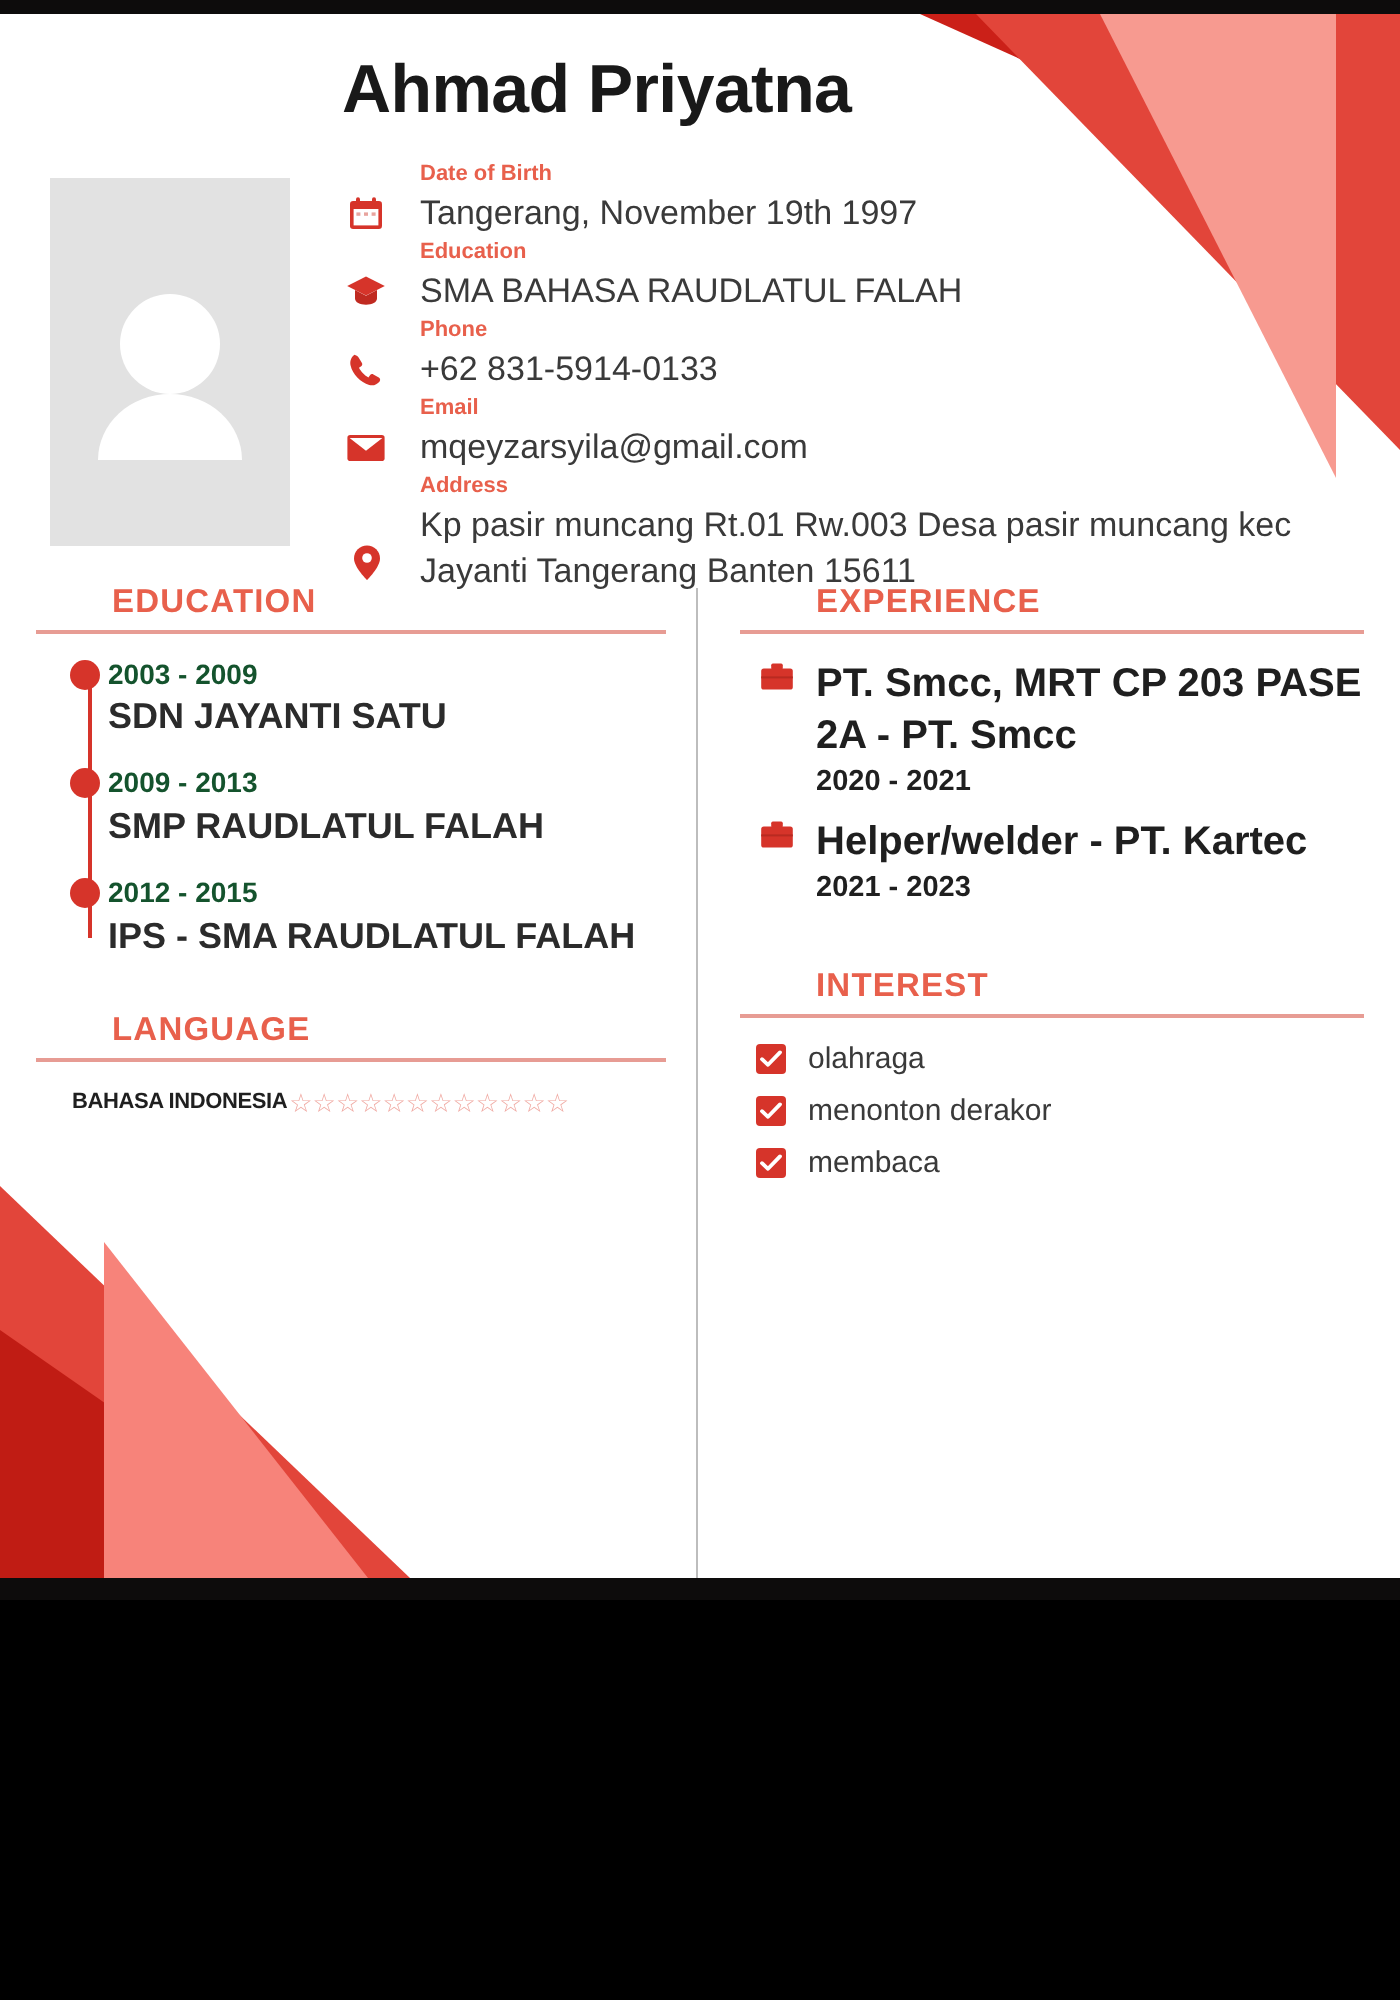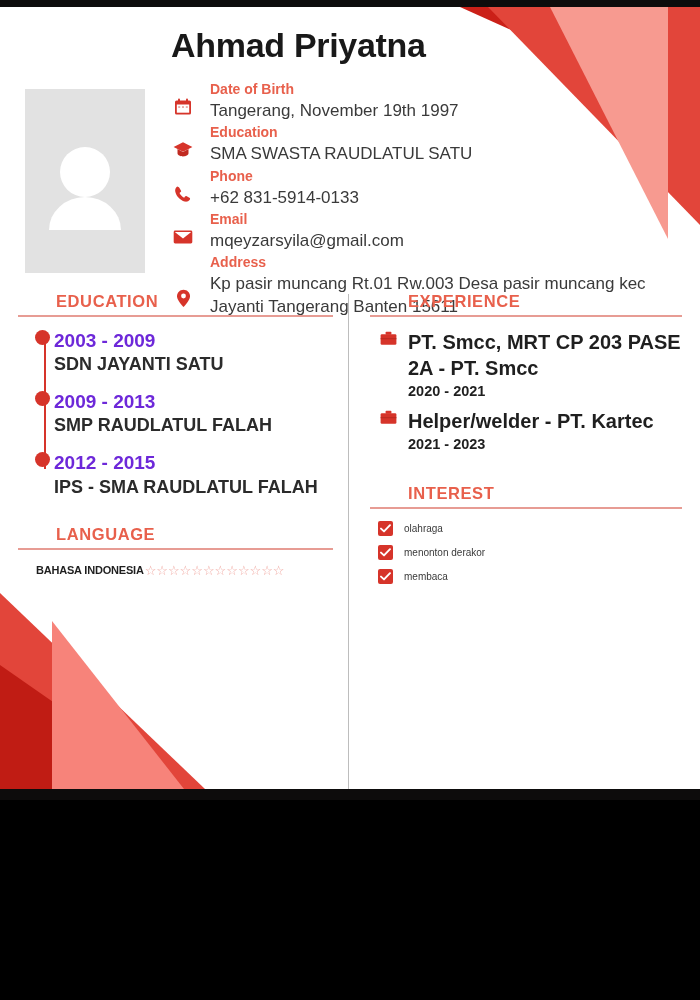--- a/index.html
+++ b/index.html
@@ -120,21 +120,21 @@
     position: absolute;
     left: 0;
     top: 16px;
     width: 22px;
     height: 22px;
     display: flex;
     align-items: center;
     justify-content: center;
   }
   .clabel {
-    font-size: 14px;
+    font-size: 11px;
     font-weight: bold;
     color: #e8604c;
     line-height: 1.42;
   }
   .cvalue {
     font-size: 17px;
     color: #3a3a3a;
     line-height: 1.32;
   }
   .cvalue.addr { line-height: 1.35; }
@@ -200,23 +200,23 @@
   .tl-dot {
     position: absolute;
     left: -19px;
     top: 1px;
     width: 15px;
     height: 15px;
     border-radius: 50%;
     background: #d6342a;
   }
   .tl-year {
-    font-size: 19px;
-    font-weight: bold;
-    color: #6d28d9;
+    font-size: 14px;
+    font-weight: bold;
+    color: #14532d;
     line-height: 1.25;
   }
   .tl-place {
     font-size: 18px;
     font-weight: bold;
     color: #2b2b2b;
     line-height: 1.3;
     margin-top: 1px;
   }
 
@@ -284,21 +284,21 @@
     height: 15px;
     background: #d6342a;
     border-radius: 2px;
     margin-right: 11px;
     flex: 0 0 auto;
     display: flex;
     align-items: center;
     justify-content: center;
   }
   .int-label {
-    font-size: 10px;
+    font-size: 15px;
     color: #3a3a3a;
   }
 </style>
 </head>
 <body>
 
 <div class="page">
 
   <div class="bar-top"></div>
   <div class="bar-bottom"></div>
@@ -342,21 +342,21 @@
         </div>
 
         <div class="crow">
           <span class="cicon">
             <svg width="20" height="18" viewBox="0 0 20 18">
               <path d="M10 1.2 L19.4 6 L10 10.8 L0.6 6 Z" fill="#d6342a"></path>
               <path d="M4.5 8 L4.5 12.3 C4.5 14.2 7 15.4 10 15.4 C13 15.4 15.5 14.2 15.5 12.3 L15.5 8 L10 10.9 Z" fill="#c02a21"></path>
             </svg>
           </span>
           <div class="clabel">Education</div>
-          <div class="cvalue">SMA SWASTA RAUDLATUL SATU</div>
+          <div class="cvalue">SMA BAHASA RAUDLATUL FALAH</div>
         </div>
 
         <div class="crow">
           <span class="cicon">
             <svg width="18" height="18" viewBox="0 0 18 18">
               <path d="M3.2 1.4 C1.6 2.6 0.8 4.6 1.3 6.8 C2.2 11 6.3 15.4 10.6 16.5 C12.8 17 14.6 16.2 15.8 14.7 C16.3 14 16.1 13.2 15.4 12.8 L12.7 11.2 C12.1 10.9 11.4 11 11 11.6 L10.2 12.7 C8.4 11.8 6.4 9.8 5.5 7.9 L6.6 7.1 C7.2 6.7 7.3 6 6.9 5.4 L5.3 2.7 C4.9 2 4 1.8 3.2 1.4 Z" fill="#d6342a"></path>
             </svg>
           </span>
           <div class="clabel">Phone</div>
           <div class="cvalue">+62 831-5914-0133</div>

